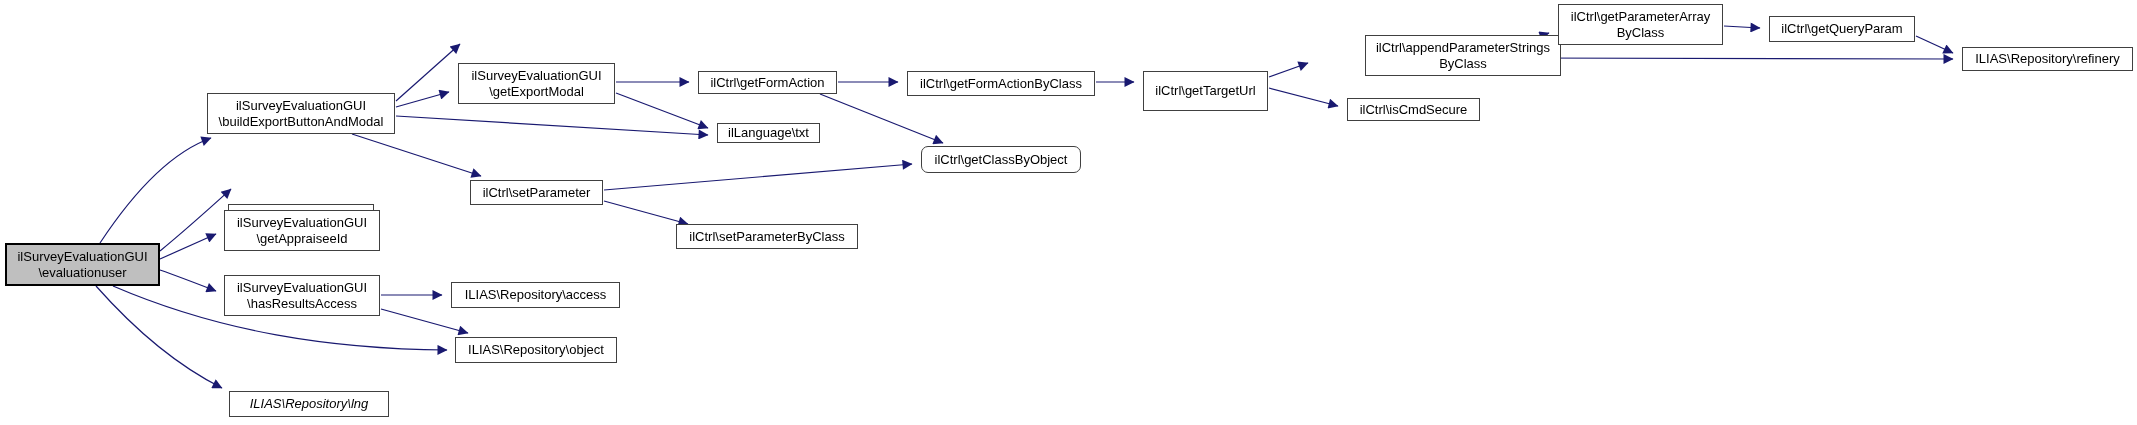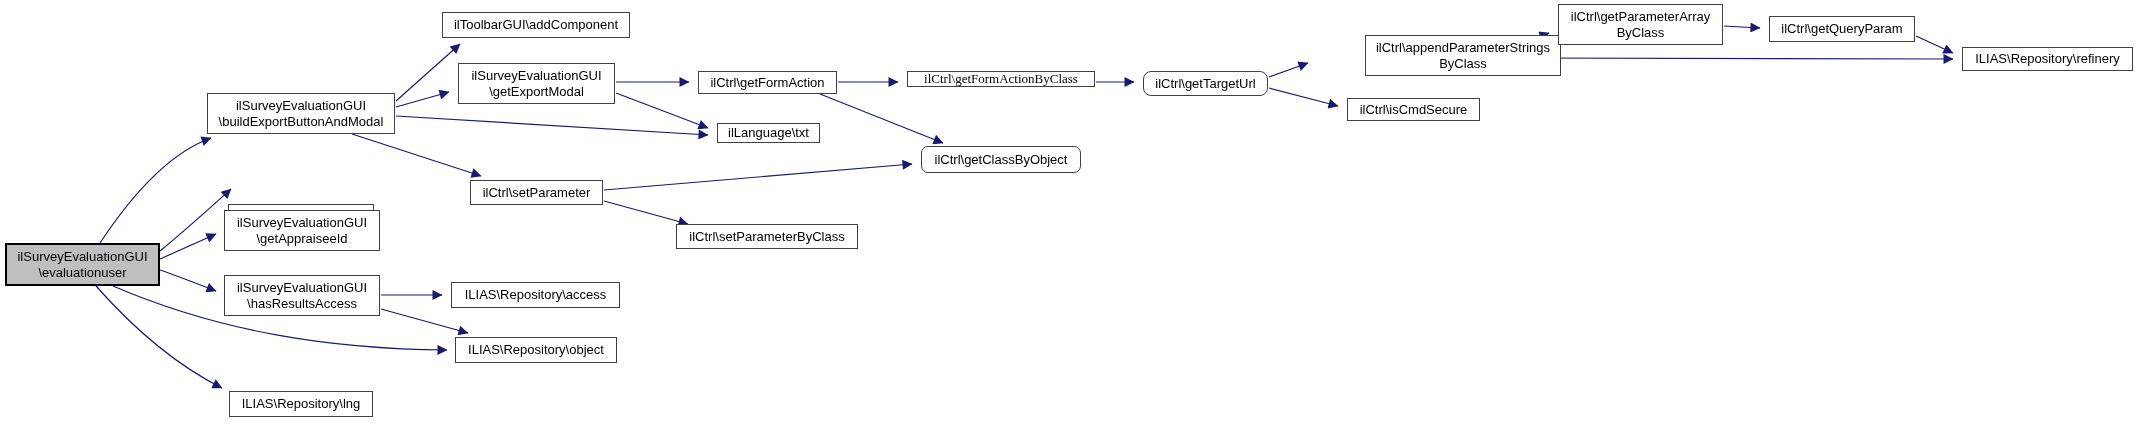--- a/index.html
+++ b/index.html
@@ -88,33 +88,32 @@
 
   <div class="node node--root" style="left:5px;   top:243px; width:155px; height:43px;">ilSurveyEvaluationGUI
 \evaluationuser</div>
   <div class="node" style="left:207px;  top:93px;  width:188px; height:41px;">ilSurveyEvaluationGUI
 \buildExportButtonAndModal</div>
   <div class="node" style="left:228px;  top:159px; width:146px; height:25px;margin-top:45px;">ILIAS\Repository\ctrl</div>
   <div class="node" style="left:224px;  top:210px; width:156px; height:41px;">ilSurveyEvaluationGUI
 \getAppraiseeId</div>
   <div class="node" style="left:224px;  top:275px; width:156px; height:41px;">ilSurveyEvaluationGUI
 \hasResultsAccess</div>
-  <div class="node" style="left:229px;  top:391px; width:144px; height:26px;">ILIAS\Repository\lng</div>
-  <div class="node" style="left:442px;  top:12px;  width:188px; height:26px;">ilToolbarGUI\addComponent</div>
+  <div class="node" style="left:229px;  top:391px; width:160px; height:26px;font-style:italic;">ILIAS\Repository\lng</div>
   <div class="node" style="left:458px;  top:63px;  width:157px; height:41px;">ilSurveyEvaluationGUI
 \getExportModal</div>
   <div class="node" style="left:470px;  top:180px; width:133px; height:25px;">ilCtrl\setParameter</div>
   <div class="node" style="left:451px;  top:282px; width:169px; height:26px;">ILIAS\Repository\access</div>
   <div class="node" style="left:455px;  top:337px; width:162px; height:26px;">ILIAS\Repository\object</div>
   <div class="node" style="left:698px;  top:71px;  width:139px; height:23px;">ilCtrl\getFormAction</div>
   <div class="node" style="left:717px;  top:123px; width:103px; height:20px;">ilLanguage\txt</div>
   <div class="node" style="left:676px;  top:224px; width:182px; height:25px;">ilCtrl\setParameterByClass</div>
-  <div class="node" style="left:907px;  top:71px;  width:188px; height:16px;font-family:Liberation Serif, serif;">ilCtrl\getFormActionByClass</div>
+  <div class="node" style="left:907px;  top:71px;  width:188px; height:25px;">ilCtrl\getFormActionByClass</div>
   <div class="node" style="left:921px;  top:146px; width:160px; height:27px;border-radius:7px;">ilCtrl\getClassByObject</div>
-  <div class="node" style="left:1143px; top:71px;  width:125px; height:25px;border-radius:8px;">ilCtrl\getTargetUrl</div>
+  <div class="node" style="left:1143px; top:71px;  width:125px; height:40px;">ilCtrl\getTargetUrl</div>
   <div class="node" style="left:1317px; top:35px;  width:196px; height:41px;margin-left:48px;">ilCtrl\appendParameterStrings
 ByClass</div>
   <div class="node" style="left:1347px; top:98px;  width:133px; height:23px;">ilCtrl\isCmdSecure</div>
   <div class="node" style="left:1558px; top:4px;   width:165px; height:41px;">ilCtrl\getParameterArray
 ByClass</div>
   <div class="node" style="left:1769px; top:16px;  width:146px; height:26px;">ilCtrl\getQueryParam</div>
   <div class="node" style="left:1962px; top:47px;  width:171px; height:24px;">ILIAS\Repository\refinery</div>
 
 </div>
 

